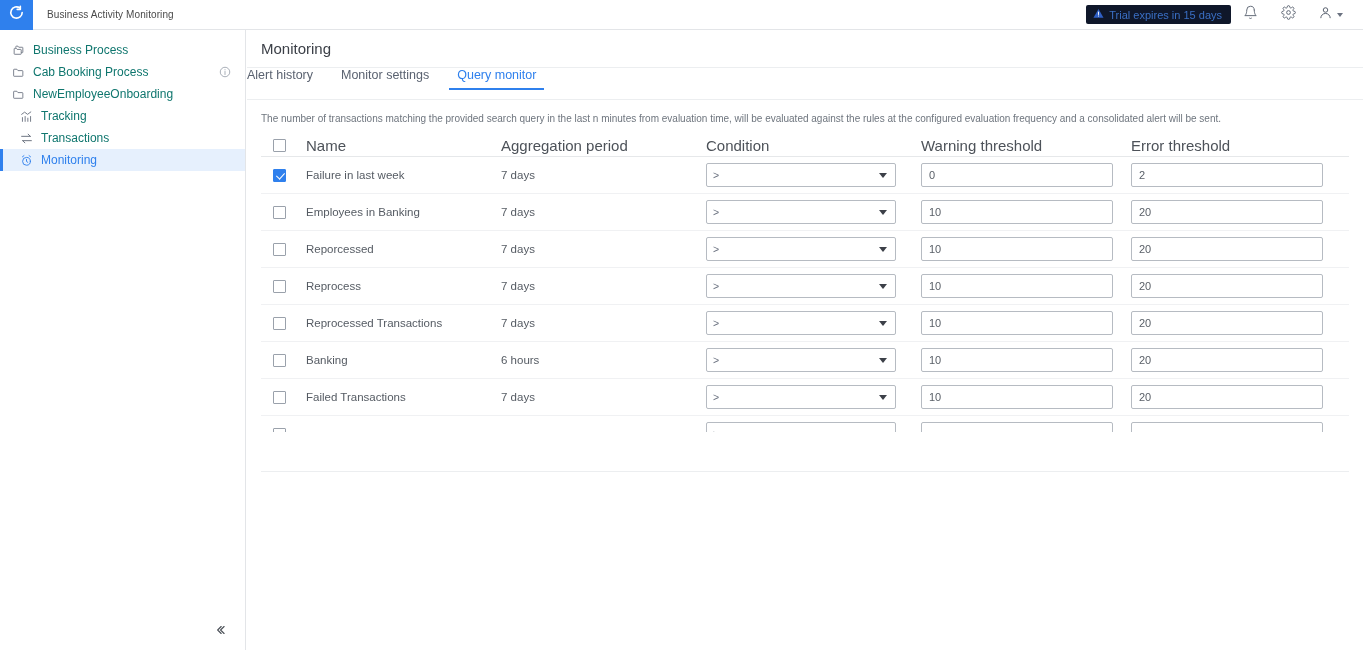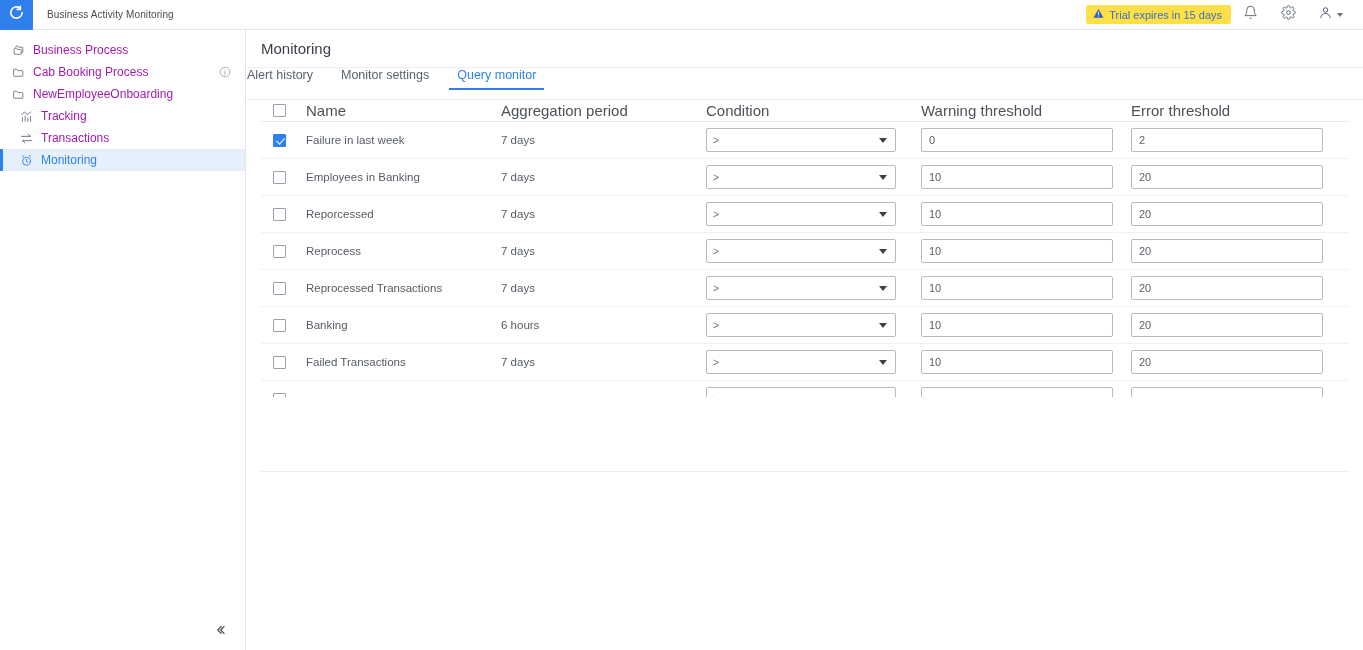--- a/index.html
+++ b/index.html
@@ -33,21 +33,21 @@
     letter-spacing: .1px;
     white-space: nowrap;
   }
   .topbar-right {
     margin-left: auto;
     display: flex; align-items: center;
     padding-right: 10px;
     gap: 0px;
   }
   .trial-badge {
-    background: #fde047;
+    background: #0f172a;
     color: #3a6fc4;
     font-size: 11px;
     height: 19px;
     border-radius: 2px;
     display: flex; align-items: center;
     padding: 0 9px 0 7px;
     gap: 5px;
     white-space: nowrap;
   }
   .icon-btn {
@@ -71,21 +71,21 @@
     position: absolute; top: 30px; left: 0;
     width: 246px; height: 620px;
     background: #ffffff;
     border-right: 1px solid #e3e5e8;
   }
   .nav-item {
     height: 22px;
     display: flex; align-items: center;
     padding-left: 12px;
     font-size: 12px;
-    color: #a21caf;
+    color: #0f766e;
     cursor: pointer;
     position: relative;
   }
   .nav-item .ic {
     width: 18px; flex: 0 0 18px;
     display: flex; align-items: center; justify-content: flex-start;
   }
   .nav-item .lbl { margin-left: 3px; white-space: nowrap; }
   .nav-item.lvl2 { padding-left: 20px; }
   .nav-item.active {
@@ -386,20 +386,21 @@
       <span>Alert history</span>
     </div>
     <div class="tab">
       <span>Monitor settings</span>
     </div>
     <div class="tab active">
       <span>Query monitor</span>
     </div>
   </div>
 
+  <div class="desc">The number of transactions matching the provided search query in the last n minutes from evaluation time, will be evaluated against the rules at the configured evaluation frequency and a consolidated alert will be sent.</div>
 
   <div class="table-wrap">
 
     <div class="thead">
       <div class="c-check">
         <span class="cbx"></span>
       </div>
       <div class="c-name">Name</div>
       <div class="c-agg">Aggregation period</div>
       <div class="c-cond">Condition</div>

